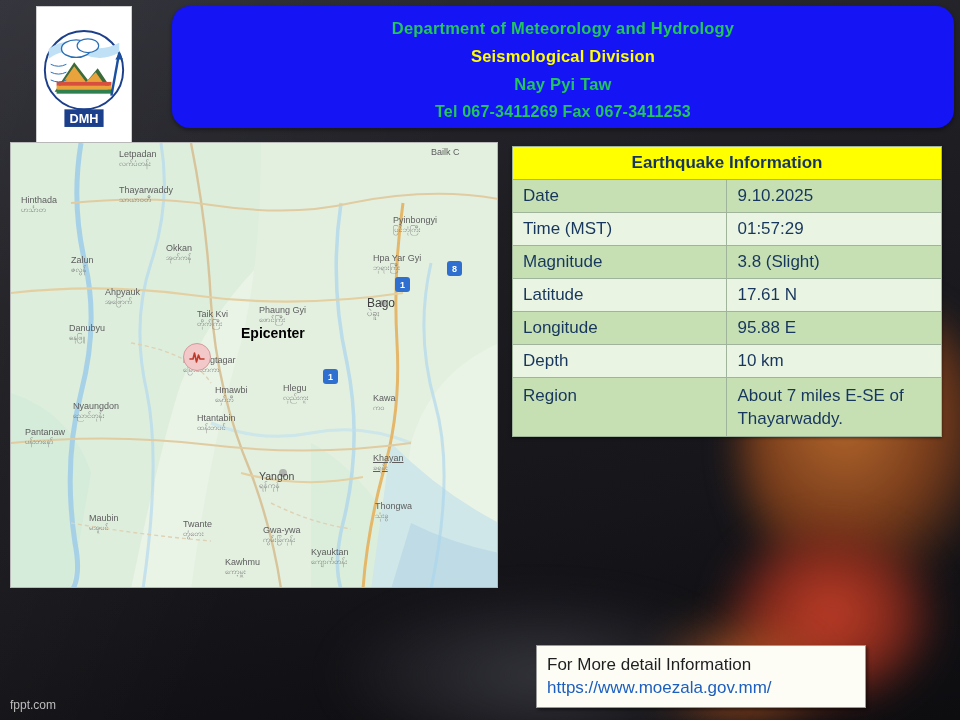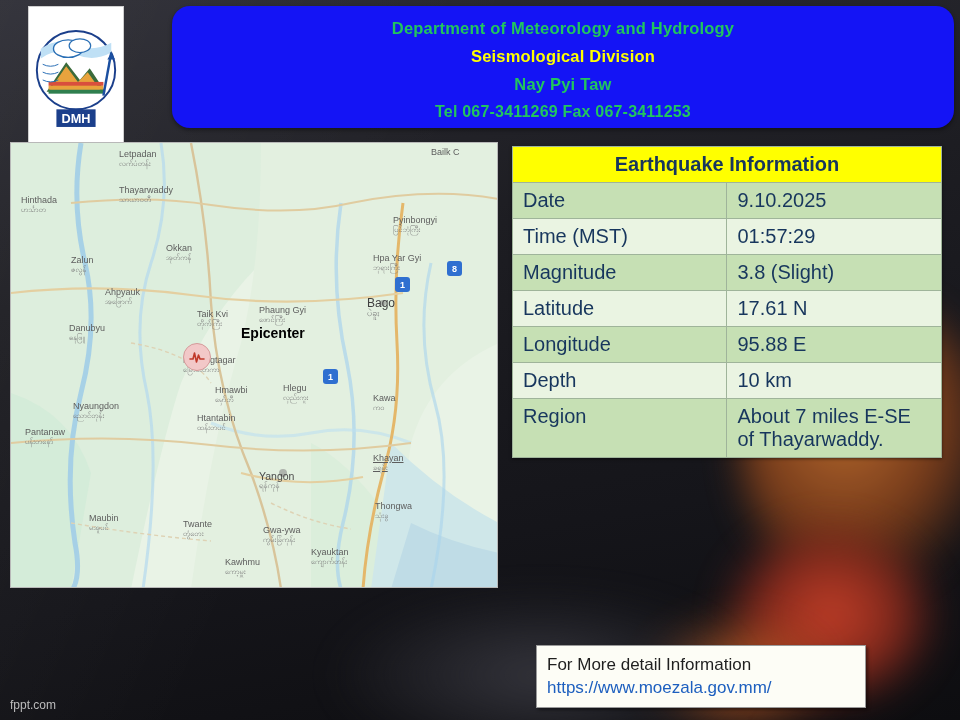--- a/index.html
+++ b/index.html
@@ -38,21 +38,21 @@
   .bg-sheen {
     position: absolute;
     left: 0; top: 0; right: 0; bottom: 0;
     background: linear-gradient(115deg, rgba(255,255,255,.05) 0%, rgba(255,255,255,0) 40%);
     pointer-events: none;
   }
 
   
   .logo-box {
     position: absolute;
-    left: 28px; top: 6px;
+    left: 36px; top: 6px;
     width: 96px; height: 144px;
     background: #ffffff;
     border: 1px solid #cfcfcf;
     box-sizing: border-box;
   }
   .logo-svg { display: block; width: 100%; height: 100%; }
 
   
   .header-banner {
     position: absolute;
@@ -139,21 +139,21 @@
     position: absolute;
     left: 512px; top: 146px;
     width: 430px;
     border-collapse: collapse;
     table-layout: fixed;
     box-shadow: 0 1px 3px rgba(0,0,0,.5);
   }
   .info-table td, .info-table th {
     border: 1px solid #9fb49a;
     padding: 6px 10px;
-    font-size: 20px;
+    font-size: 17px;
     color: #17365d;
     vertical-align: top;
   }
   .info-title {
     background: #ffff00;
     color: #17365d;
     font-size: 18px;
     font-weight: bold;
     text-align: center;
     padding: 14px 6px;

